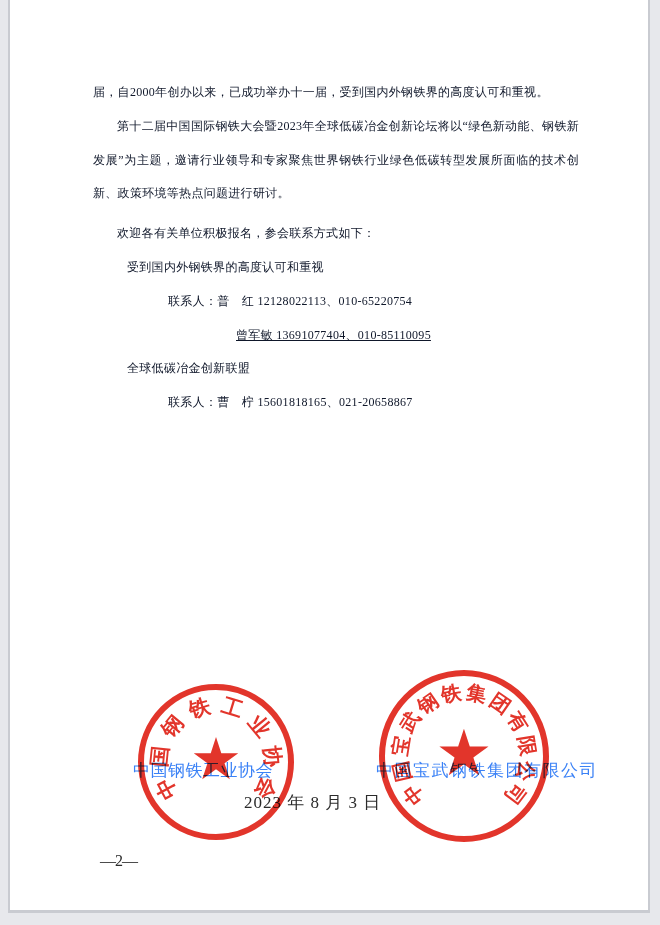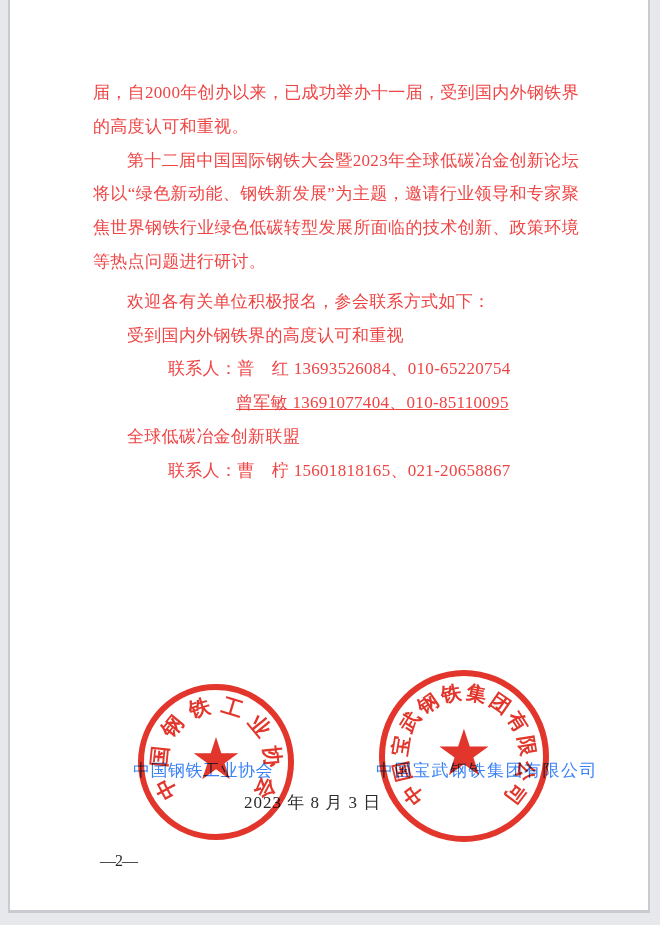--- a/index.html
+++ b/index.html
@@ -16,23 +16,23 @@
     width:642px; height:913px;
     background:#ffffff;
     border-left:2px solid #c9cbd1;
     border-right:2px solid #c9cbd1;
     border-bottom:3px solid #c9cbd1;
   }
   .body-text {
     position:absolute;
     left:83px; top:76px;
     width:486px;
-    font-size:17px;
+    font-size:12px;
     line-height:33.8px;
-    color:#ef4444;
+    color:#0f172a;
     text-align:justify;
     letter-spacing:0.3px;
   }
   .para.indent { text-indent:2em; }
   .para.gap { margin-top:6px; }
   .line.org { padding-left:34px; }
   .line.contact { padding-left:75px; }
   .line.contact2 { padding-left:143px;text-decoration:underline; }
 
   .seal {
@@ -88,21 +88,21 @@
 </head>
 <body>
 
 <div class="page">
 
   <div class="body-text">
     <p class="para noindent">届，自2000年创办以来，已成功举办十一届，受到国内外钢铁界的高度认可和重视。</p>
     <p class="para indent">第十二届中国国际钢铁大会暨2023年全球低碳冶金创新论坛将以“绿色新动能、钢铁新发展”为主题，邀请行业领导和专家聚焦世界钢铁行业绿色低碳转型发展所面临的技术创新、政策环境等热点问题进行研讨。</p>
     <p class="para indent gap">欢迎各有关单位积极报名，参会联系方式如下：</p>
     <p class="line org">受到国内外钢铁界的高度认可和重视</p>
-    <p class="line contact">联系人：普　红 13693526084、010-65220754</p>
+    <p class="line contact">联系人：普　红 12128022113、010-65220754</p>
     <p class="line contact2">曾军敏 13691077404、010-85110095</p>
     <p class="line org">全球低碳冶金创新联盟</p>
     <p class="line contact">联系人：曹　柠 15601818165、021-20658867</p>
   </div>
 
   <div class="sig sig-left">中国钢铁工业协会</div>
   <div class="sig sig-right">中国宝武钢铁集团有限公司</div>
   <div class="doc-date">2023 年 8 月 3 日</div>
   <div class="page-number">—2—</div>
 

